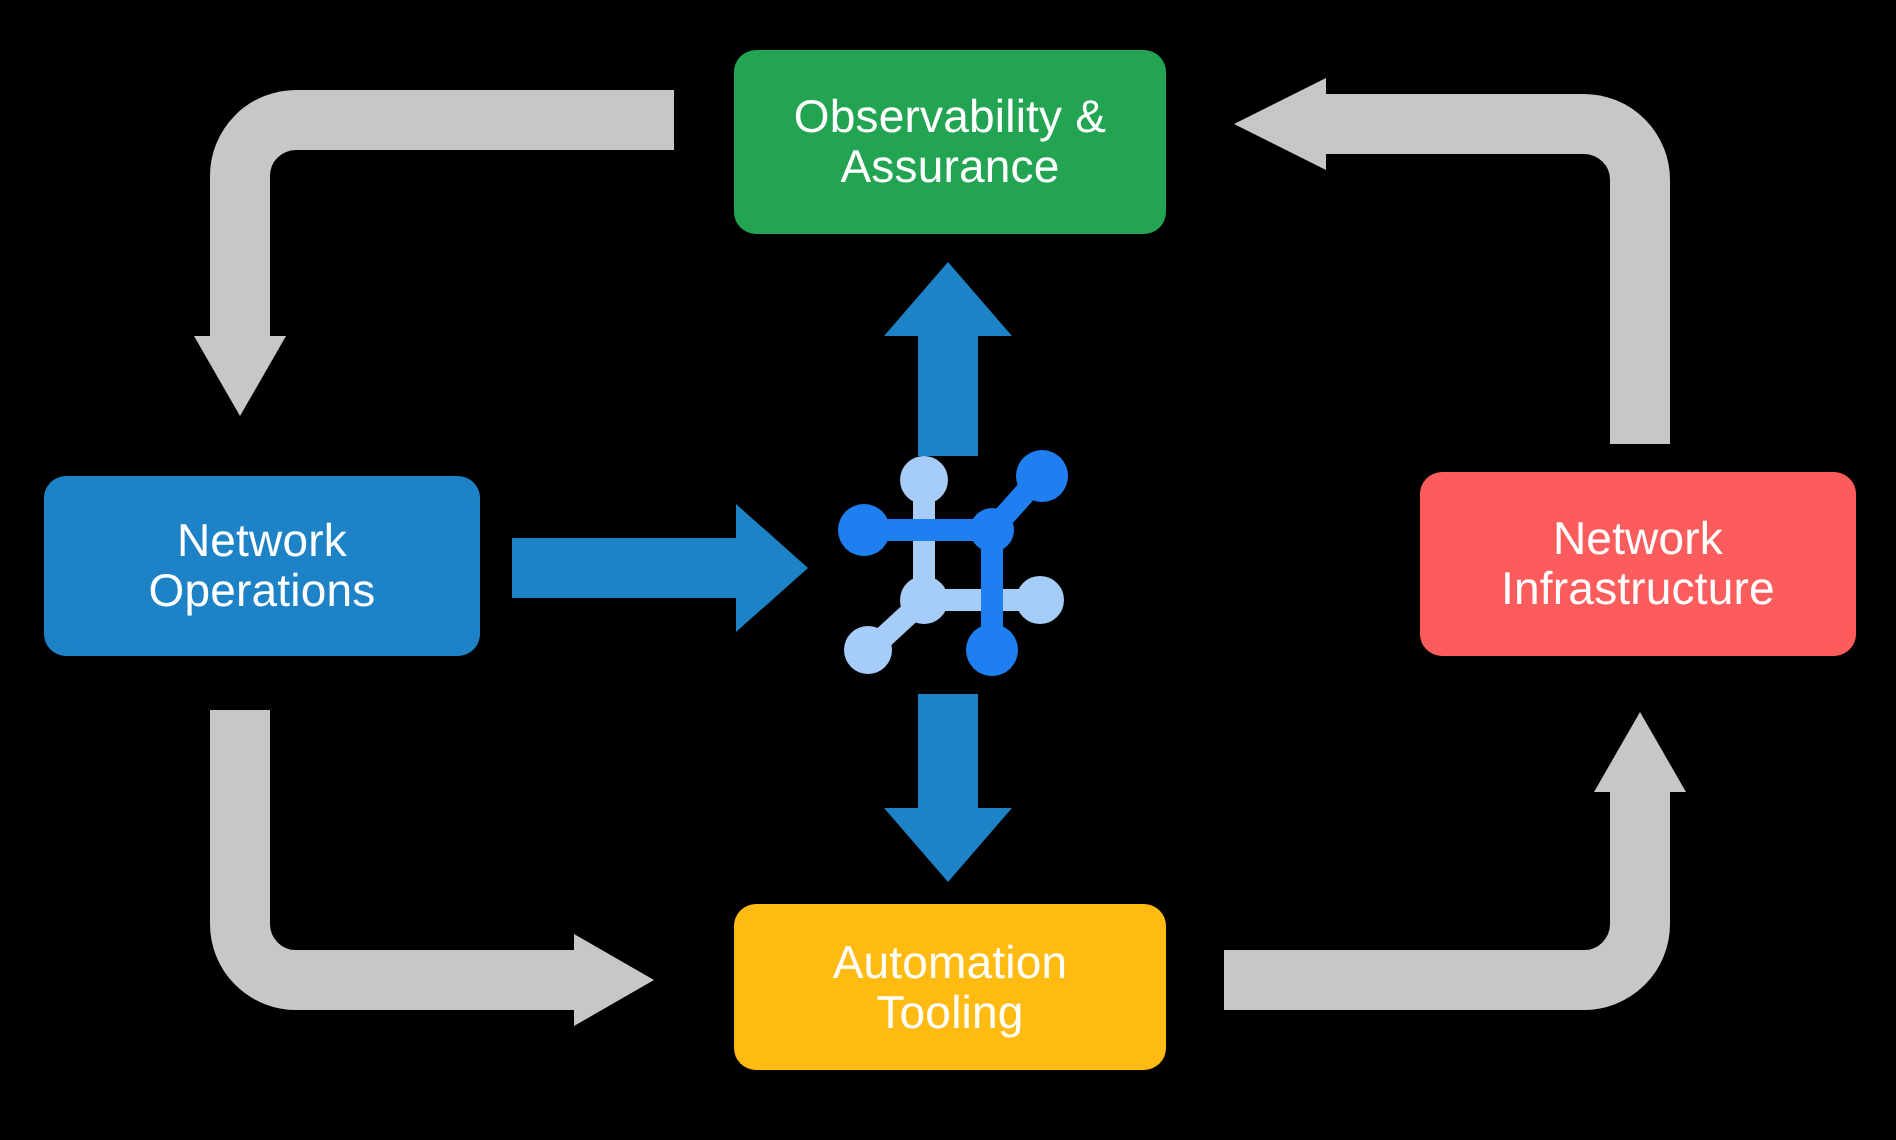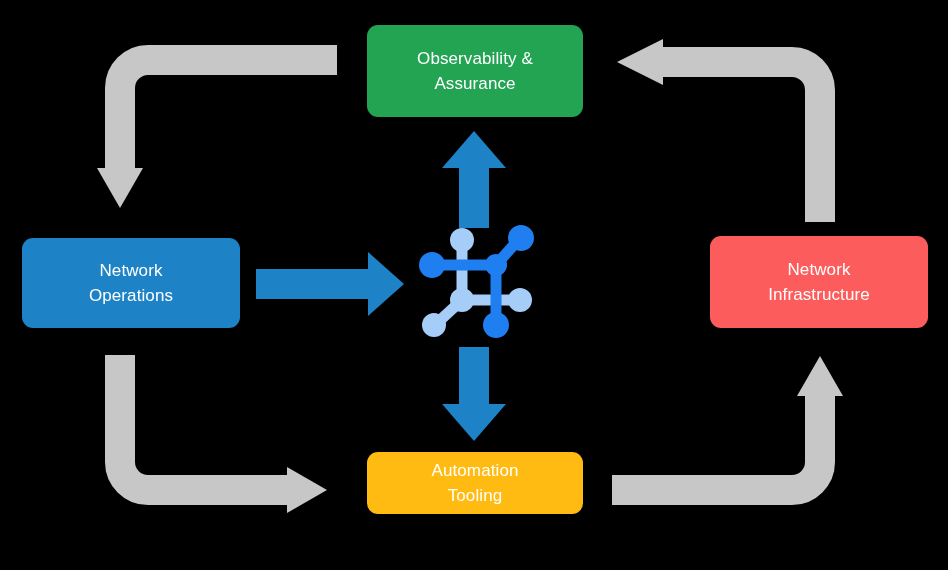--- a/index.html
+++ b/index.html
@@ -28,32 +28,32 @@
     display: block;
   }
   .node-box {
     position: absolute;
     border-radius: 11px;
     display: flex;
     align-items: center;
     justify-content: center;
     text-align: center;
     color: #ffffff;
-    font-size: 17px;
+    font-size: 23px;
     line-height: 25px;
     font-family: "Liberation Sans", sans-serif;
     letter-spacing: 0.1px;
     box-sizing: border-box;
     padding: 4px 10px;
     white-space: pre-line;
   }
   #box-observability { left: 367px; top: 25px;  width: 216px; height: 92px; }
   #box-netops        { left: 22px;  top: 238px; width: 218px; height: 90px; }
   #box-netinfra      { left: 710px; top: 236px; width: 218px; height: 92px; }
-  #box-automation    { left: 367px; top: 452px; width: 216px; height: 62px; }
+  #box-automation    { left: 367px; top: 452px; width: 216px; height: 83px; }
 </style>
 </head>
 <body>
 
 <div id="diagram-root">
 
   <svg class="canvas" viewBox="0 0 948 570">
 
     <g>
       <path d="M 337 60 L 148 60 A 28 28 0 0 0 120 88 L 120 172" fill="none" stroke="#c7c7c7" stroke-width="30" stroke-linecap="butt"></path>

